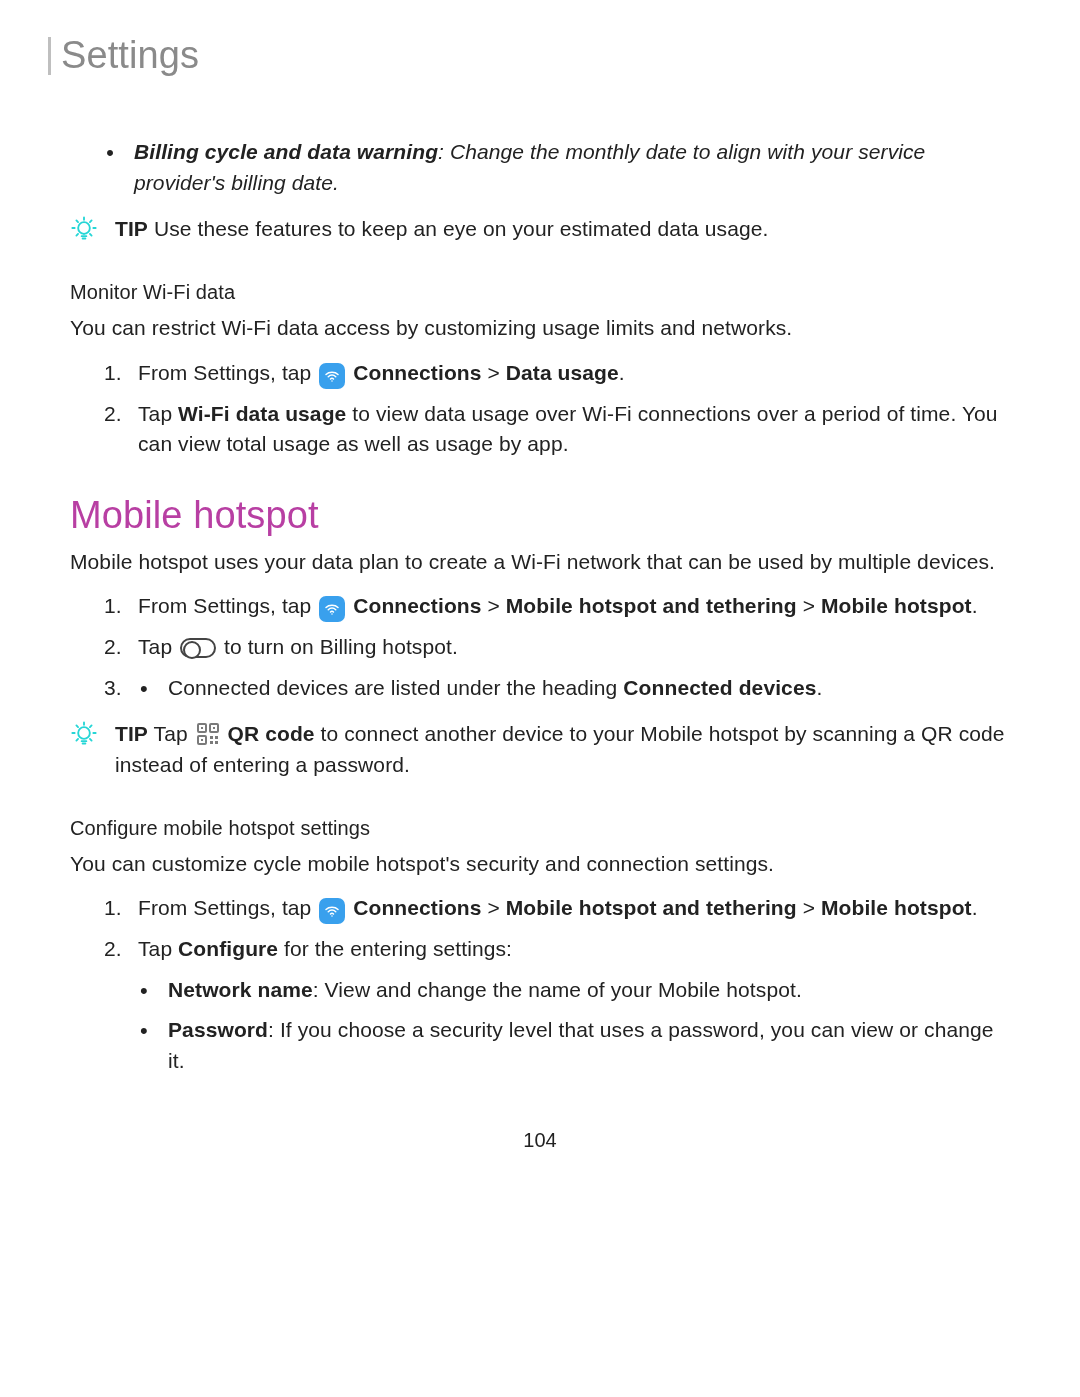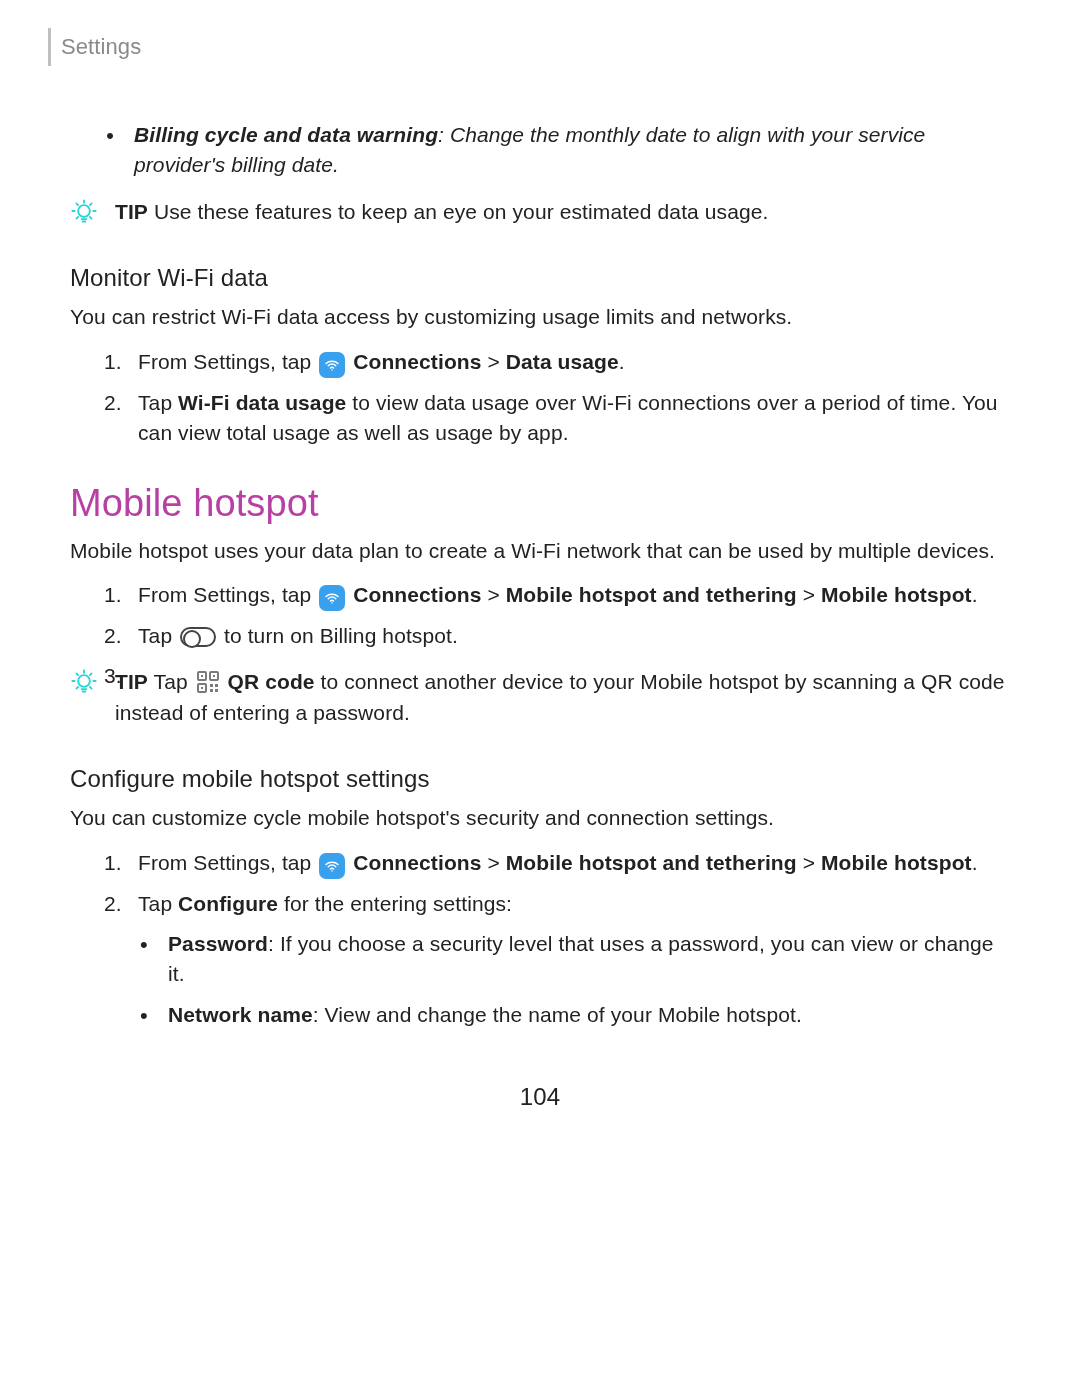--- a/index.html
+++ b/index.html
@@ -20,21 +20,21 @@
     margin-left: -22px;
   }
   .header-rule .bar {
     width: 3px;
     height: 38px;
     background: #bfbfbf;
     margin-right: 10px;
   }
   .header-rule .title {
     color: #8a8a8a;
-    font-size: 22px;
+    font-size: 38px;
     font-weight: 400;
   }
   .indent1 { margin-left: 34px; }
   ol { list-style: none; }
   ol > li { position: relative; padding-left: 34px; margin: 10px 0; }
   ol > li .num {
     position: absolute; left: 0; top: 0;
   }
   .bullet-item { position: relative; padding-left: 30px; margin: 10px 0 10px 34px; font-style: italic; }
   .bullet-item::before {
@@ -42,21 +42,21 @@
     position: absolute; left: 2px; top: 0;
     font-size: 22px;
   }
   .bullet-sub { position: relative; padding-left: 30px; margin: 10px 0 10px 70px; }
   .bullet-sub::before {
     content: "•";
     position: absolute; left: 2px; top: 0;
     font-size: 22px;
   }
   h2.section {
-    font-size: 24px;
+    font-size: 20px;
     font-weight: 400;
     margin-top: 34px;
     margin-bottom: 6px;
   }
   h1.major {
     font-size: 38px;
     font-weight: 400;
     color: #b83fa3;
     margin-top: 28px;
     margin-bottom: 4px;
@@ -98,21 +98,21 @@
     width: 24px; height: 24px;
     vertical-align: -5px;
     margin: 0 2px;
   }
   .lightbulb {
     width: 28px; height: 28px; flex: 0 0 28px;
     display: inline-block;
     position: relative;
     top: 0px;
   }
-  .page-num { text-align: center; font-size: 24px; margin-top: 50px; color: #222; }
+  .page-num { text-align: center; font-size: 20px; margin-top: 50px; color: #222; }
   ol.steps { margin: 12px 0 12px 34px; }
 </style>
 </head>
 <body>
 
 <div class="header-rule">
   <div class="bar"></div>
   <div class="title">Settings</div>
 </div>
 
@@ -177,20 +177,23 @@
         </svg>
       </span>
     <span class="bold">Connections</span><span> &gt; </span><span class="bold">Mobile hotspot and tethering</span><span> &gt; </span><span class="bold">Mobile hotspot</span><span>.</span>
   </li>
   <li>
     <span class="num">2.</span>
     <span>Tap </span><span class="toggle-pill"></span><span> to turn on Billing hotspot.</span>
   </li>
   <li>
     <span class="num">3.</span>
+    <div class="bullet-sub" style="margin-left:0;">
+      <span>Connected devices are listed under the heading </span><span class="bold">Connected devices</span><span>.</span>
+    </div>
   </li>
 </ol>
 
 <div class="tip-row">
   <span class="lightbulb">
     <svg viewBox="0 0 24 24" width="28" height="28">
         <g fill="none" stroke="#25d6d6" stroke-width="1.6" stroke-linecap="round">
           <circle cx="12" cy="12" r="5"></circle>
           <path d="M10 19h4M10.8 21h2.4"></path>
           <path d="M12 3v2M4 12H2M22 12h-2M5.5 5.5l1.4 1.4M17.1 17.1l1.4 1.4M18.5 5.5l-1.4 1.4M6.9 17.1l-1.4 1.4"></path>
@@ -234,21 +237,21 @@
             <circle cx="12" cy="18.5" r="1" fill="#fff" stroke="none"></circle>
           </g>
         </svg>
       </span>
     <span class="bold">Connections</span><span> &gt; </span><span class="bold">Mobile hotspot and tethering</span><span> &gt; </span><span class="bold">Mobile hotspot</span><span>.</span>
   </li>
   <li>
     <span class="num">2.</span>
     <span>Tap </span><span class="bold">Configure</span><span> for the entering settings:</span>
     <div class="bullet-sub" style="margin-left:0;">
+      <span class="bold">Network name</span><span>: View and change the name of your Mobile hotspot.</span>
+    </div>
+    <div class="bullet-sub" style="margin-left:0;">
       <span class="bold">Password</span><span>: If you choose a security level that uses a password, you can view or change it.</span>
     </div>
-    <div class="bullet-sub" style="margin-left:0;">
-      <span class="bold">Network name</span><span>: View and change the name of your Mobile hotspot.</span>
-    </div>
   </li>
 </ol>
 
 <div class="page-num">104</div>
 
 </body></html>

